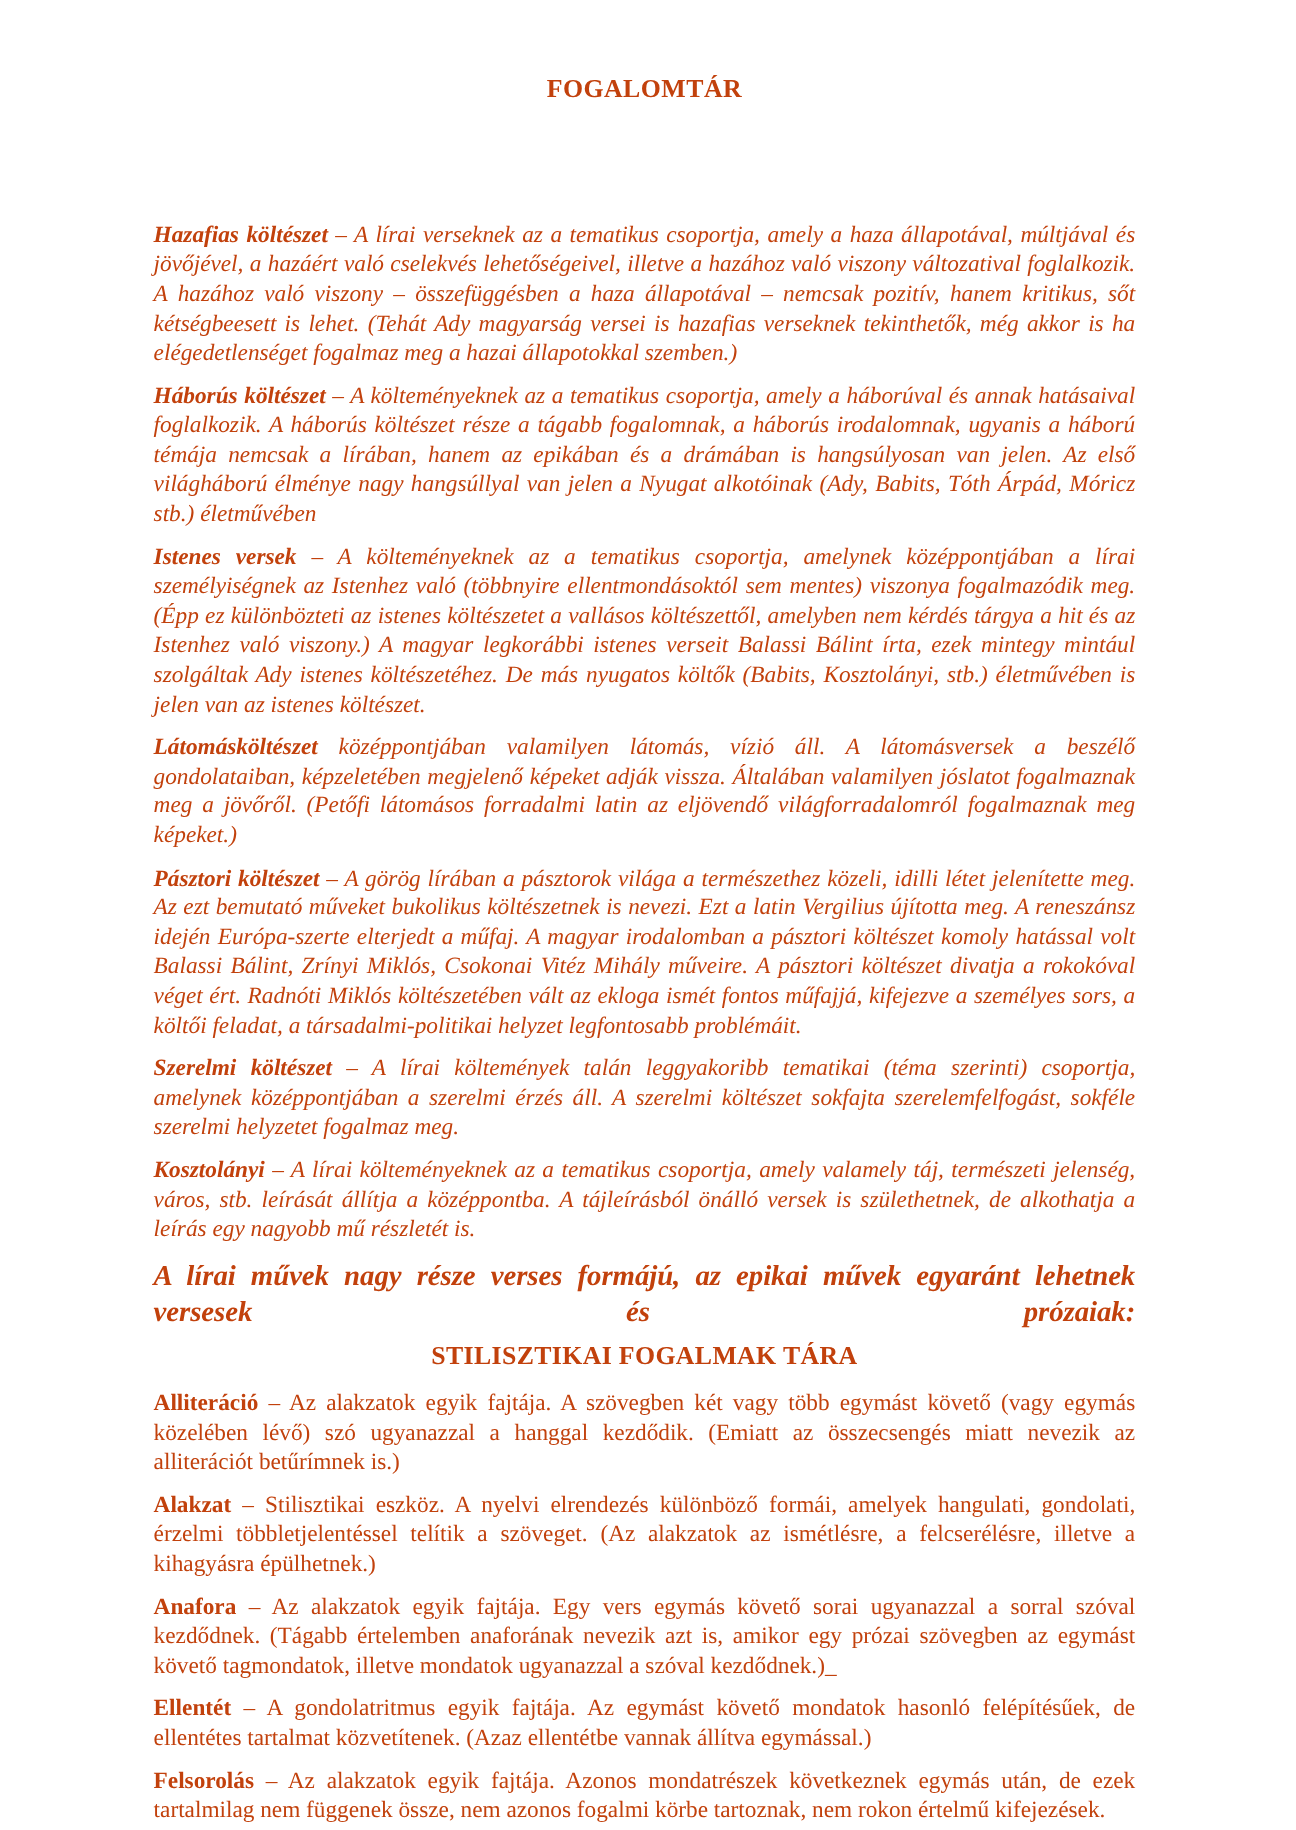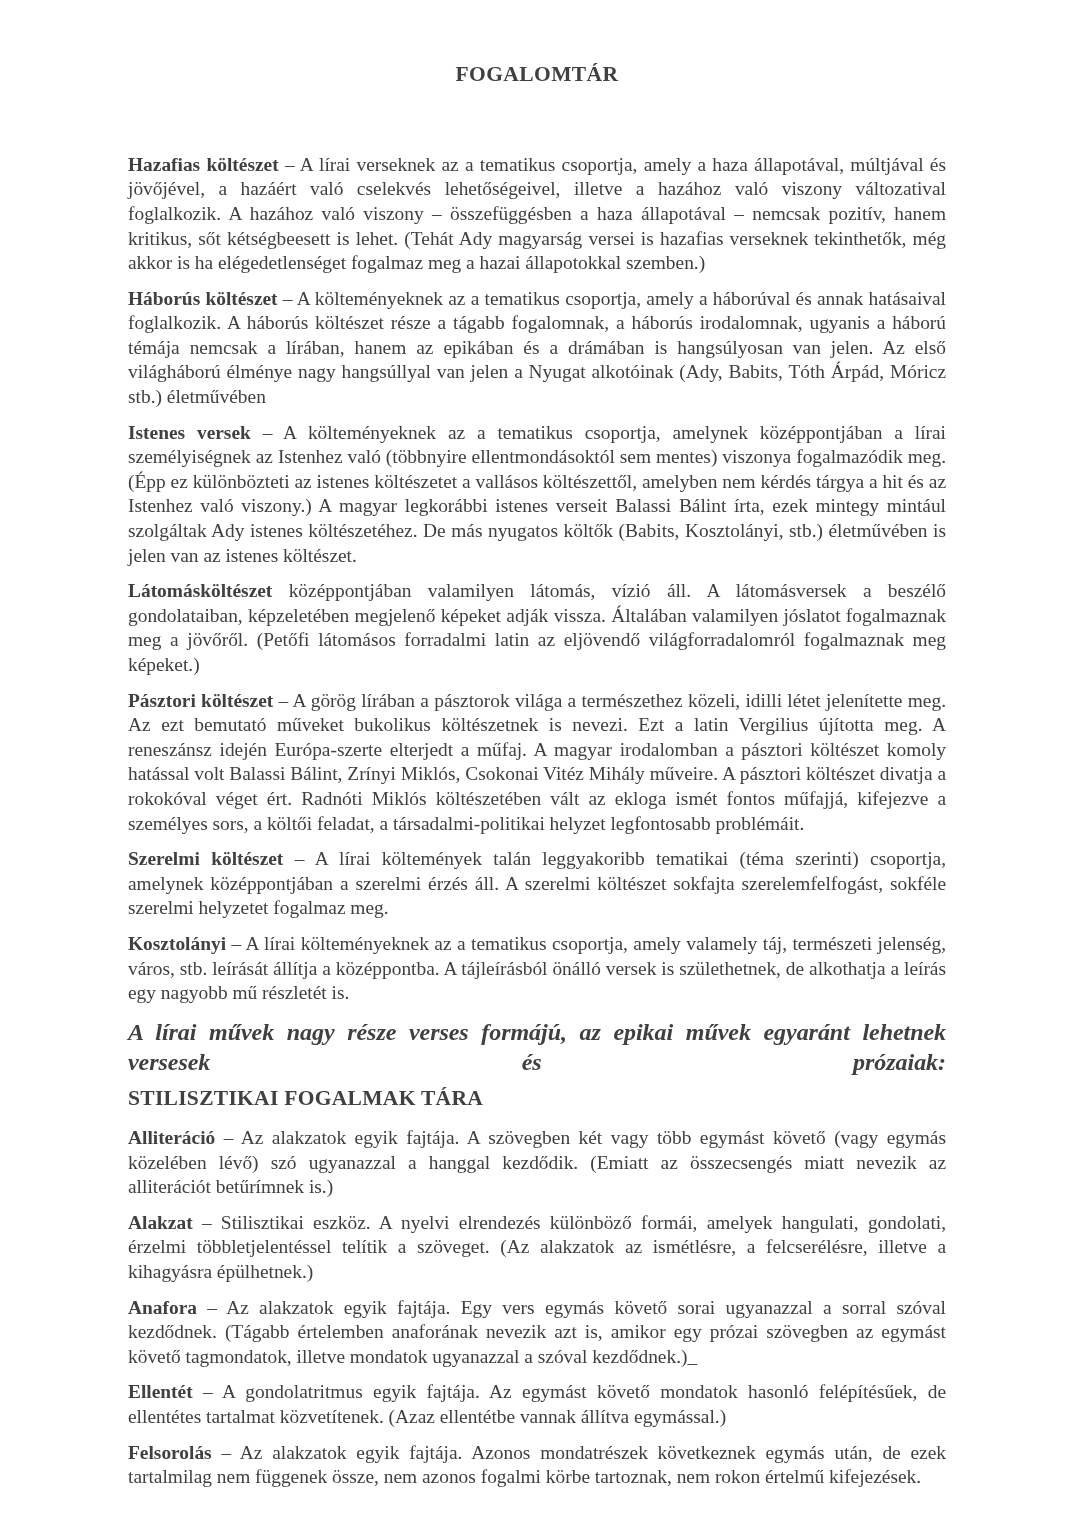--- a/index.html
+++ b/index.html
@@ -9,38 +9,38 @@
     background: #ffffff;
   }
   .page {
     position: relative;
     width: 1080px;
     height: 1525px;
     background: #ffffff;
     box-sizing: border-box;
     overflow: hidden;
     font-family: "Liberation Serif", "DejaVu Serif", serif;
-    color: #404040;
+    color: #c2410c;
   }
   .content {
     position: absolute;
     left: 128px;
     top: 0;
     width: 818px;
   }
   .doc-title {
     text-align: center;
     font-size: 21.5px;
     font-weight: bold;
     letter-spacing: 0.4px;
     margin: 62px 0 0 0;
     line-height: 1.15;
   }
   .section-title {
-    text-align: left;
+    text-align: center;
     font-size: 21.5px;
     font-weight: bold;
     letter-spacing: 0.3px;
     margin: 9px 0 14px 0;
     line-height: 1.2;
   }
   .lead-note {
     font-size: 24px;
     font-weight: bold;
     font-style: italic;
@@ -58,21 +58,22 @@
     hyphens: none;
   }
   .entry:first-of-type { margin-top: 0; }
   .term {
     font-weight: bold;
   }
   .inline-bold {
     font-weight: normal;
   }
   .first-block {
-    margin-top: 66px;
+    margin-top: 98px;
+    font-style: italic;
   }
   .trailing-mark {
     text-decoration: none;
   }
 </style>
 </head>
 <body>
 
 <div class="page">
   <div class="content">

